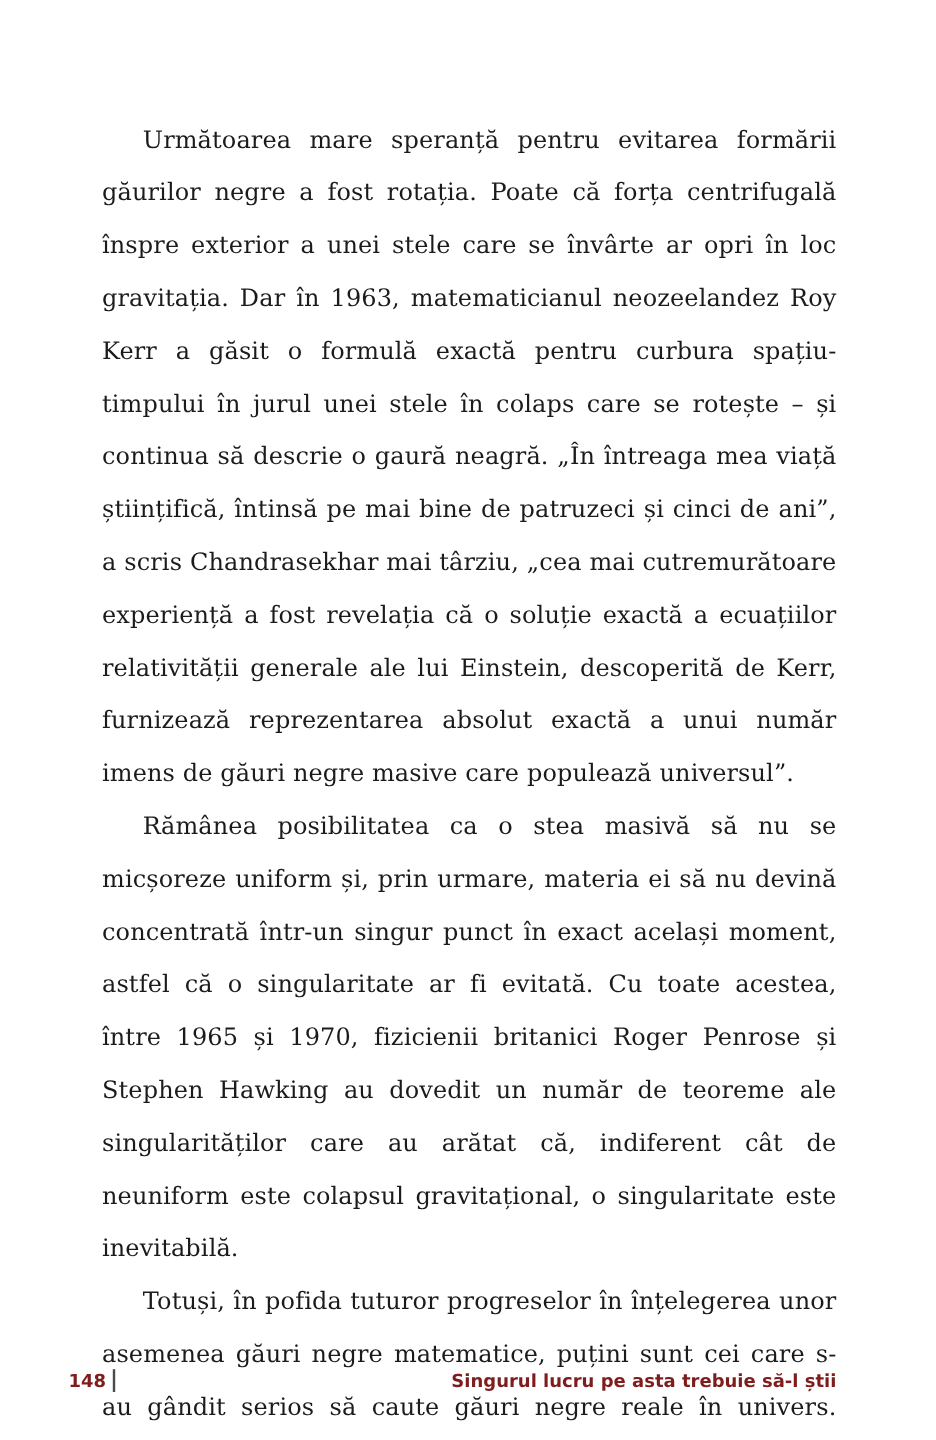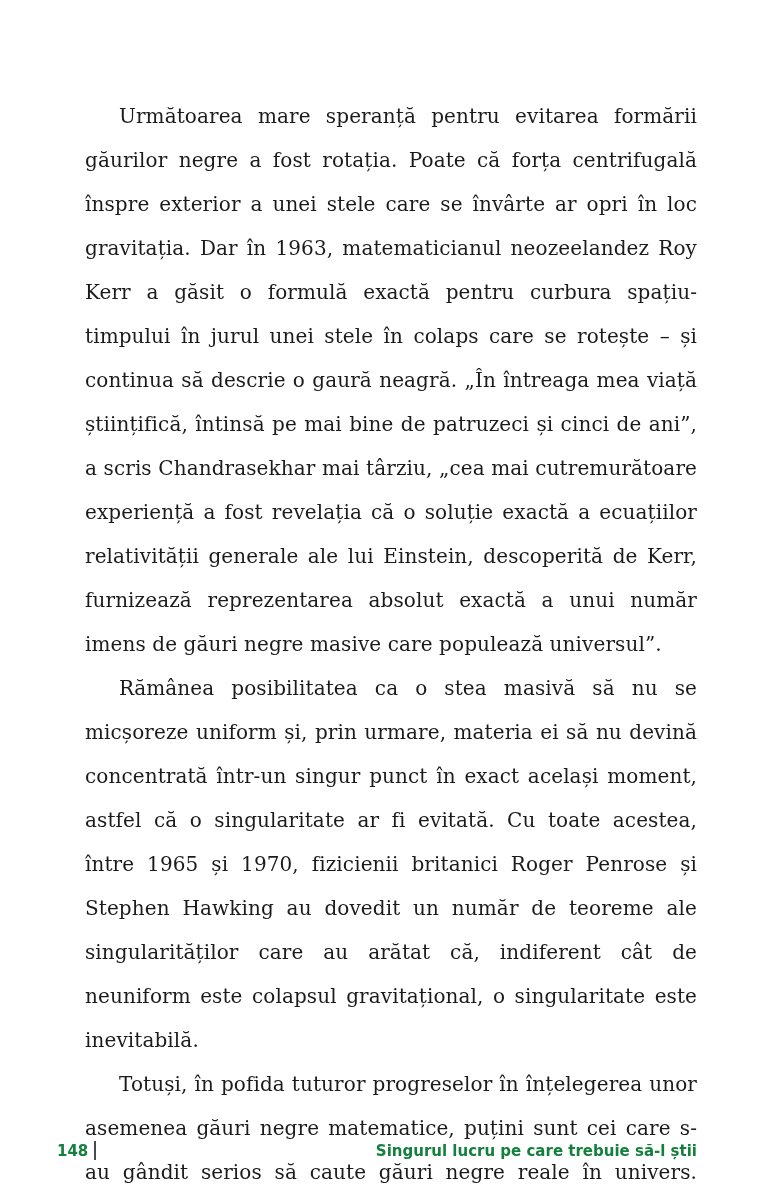--- a/index.html
+++ b/index.html
@@ -37,21 +37,21 @@
     position: absolute;
     left: 57px;
     right: 83px;
     bottom: 40px;
     display: flex;
     justify-content: space-between;
     align-items: center;
     font-family: "DejaVu Sans", sans-serif;
     font-size: 15px;
     font-weight: bold;
-    color: #15803d;
+    color: #7f1d1d;
   }
   .footer-left {
     display: flex;
     align-items: center;
     gap: 6px;
   }
   .footer-divider {
     display: inline-block;
     width: 2px;
     height: 19px;
@@ -70,16 +70,16 @@
     <p>Următoarea mare speranță pentru evitarea formării găurilor negre a fost rotația. Poate că forța centrifugală înspre exterior a unei stele care se învârte ar opri în loc gravitația. Dar în 1963, matematicianul neozeelandez Roy Kerr a găsit o formulă exactă pentru curbura spațiu-timpului în jurul unei stele în colaps care se rotește – și continua să descrie o gaură neagră. „În întreaga mea viață științifică, întinsă pe mai bine de patruzeci și cinci de ani”, a scris Chandrasekhar mai târziu, „cea mai cutremurătoare experiență a fost revelația că o soluție exactă a ecuațiilor relativității generale ale lui Einstein, descoperită de Kerr, furnizează reprezentarea absolut exactă a unui număr imens de găuri negre masive care populează universul”.</p>
     <p>Rămânea posibilitatea ca o stea masivă să nu se micșoreze uniform și, prin urmare, materia ei să nu devină concentrată într-un singur punct în exact același moment, astfel că o singularitate ar fi evitată. Cu toate acestea, între 1965 și 1970, fizicienii britanici Roger Penrose și Stephen Hawking au dovedit un număr de teoreme ale singularităților care au arătat că, indiferent cât de neuniform este colapsul gravitațional, o singularitate este inevitabilă.</p>
     <p>Totuși, în pofida tuturor progreselor în înțelegerea unor asemenea găuri negre matematice, puțini sunt cei care s-au gândit serios să caute găuri negre reale în univers. Aproape toată lumea a considerat că, deoarece găurile negre absorb totul, inclusiv lumina, ar fi negre, astfel încât pe fundalul întunecat al spațiului ar fi imposibil de depistat. N-ar fi putut să se înșele mai tare. Ceea ce le-a scăpat tuturor a fost faptul că găurile negre nu există într-o splendidă izolare, asemenea găurilor negre matematice. Dimpotrivă, sunt încastrate în materia galaxiilor. Iar asta schimbă totul.</p>
   </div>
 
   <div class="footer">
     <div class="footer-left">
       <span>148</span>
       <span class="footer-divider"></span>
     </div>
-    <span class="running-title">Singurul lucru pe care trebuie să-l știi</span>
+    <span class="running-title">Singurul lucru pe asta trebuie să-l știi</span>
   </div>
 
 </div>
 
 </body></html>

